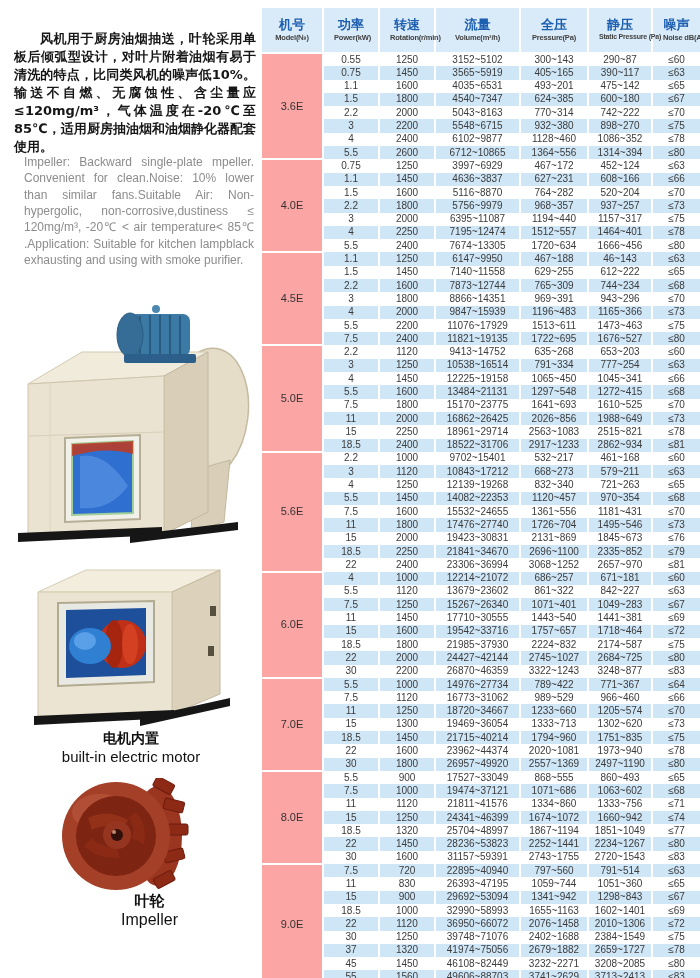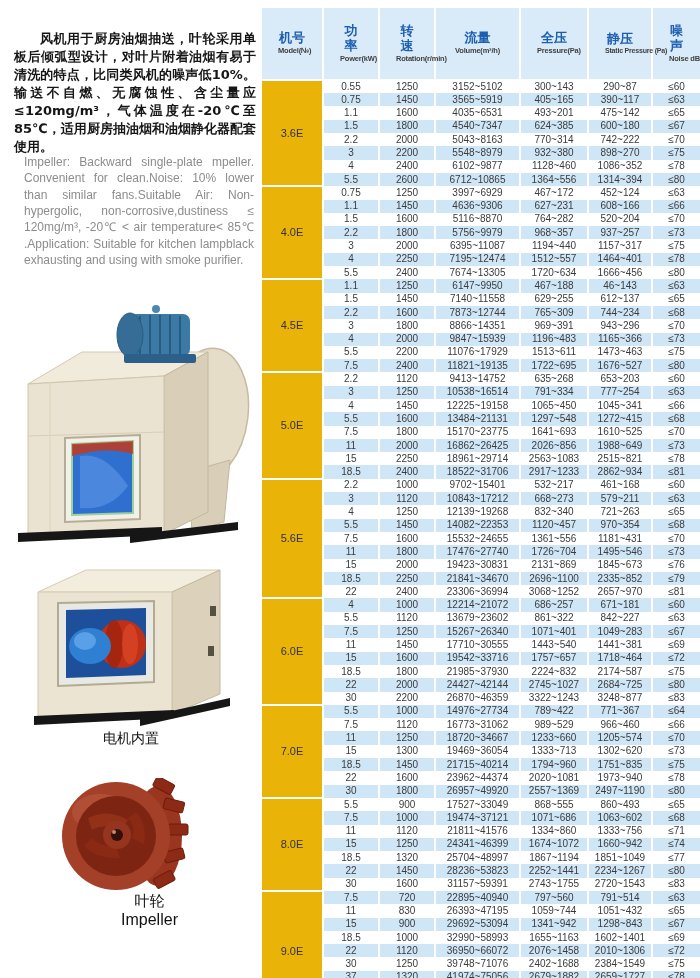--- a/index.html
+++ b/index.html
@@ -13,47 +13,47 @@
     font-size:13px; line-height:1.38; font-weight:700; color:#161616;
     text-indent:2em; text-align:justify;
     font-family:"DejaVu Sans","Liberation Sans",sans-serif;
   }
   .intro-en {
     position:absolute; left:24px; top:154px; width:230px;
     font-size:12px; line-height:1.36; color:#8c8c8c; text-align:justify;
   }
   .img-box { position:absolute; }
   .caption { position:absolute; width:262px; text-align:center; color:#111; }
-  .caption .zh { font-weight:400; font-size:14px; font-family:"DejaVu Sans","Liberation Sans",sans-serif; }
+  .caption .zh { font-weight:700; font-size:14px; font-family:"DejaVu Sans","Liberation Sans",sans-serif; }
   .caption .en { font-size:15px; }
 
   
   .spec-table {
     position:absolute; left:262px; top:8px; width:438px; height:966px;
     border-collapse:collapse; table-layout:fixed;
   }
   .spec-table col.c0{width:61px}.spec-table col.c1{width:56px}.spec-table col.c2{width:56px}
   .spec-table col.c3{width:85px}.spec-table col.c4{width:68px}.spec-table col.c5{width:64px}
   .spec-table col.c6{width:48px}
   .spec-table th {
-    background:#d9eaf8; height:34px; vertical-align:middle; padding:16px;
+    background:#d9eaf8; height:34px; vertical-align:middle; padding:10px;
     border-left:2px solid #fff; border-bottom:2px solid #fff;
   }
   .spec-table th:first-child { border-left:none; }
   .th-zh { font-size:13px; font-weight:700; color:#1c5fb0; line-height:1.15;
            font-family:"DejaVu Sans","Liberation Sans",sans-serif; }
   .th-en { font-size:7.5px; letter-spacing:-0.2px; color:#3f3f3f; white-space:nowrap; line-height:1.2; }
   .spec-table td {
     padding:0; text-align:center; vertical-align:middle;
     border-left:2px solid #fff; font-size:10px; color:#3b3b3b; line-height:1;
   }
   .spec-table tbody tr { height:13.3px; }
   .spec-table tr.alt td.data-cell { background:#cfe6f7; }
   .spec-table td.model-cell {
-    background:#eab308; border-left:none; border-right:2px solid #fff;
+    background:#fca5a5; border-left:none; border-right:2px solid #fff;
     border-bottom:2px solid #fff; font-size:11px; color:#333;
   }
   .spec-table td.model-cell.last { border-bottom:none; }
 </style>
 </head>
 <body>
 
 <div class="page">
 
   <div class="left-panel">
@@ -119,20 +119,21 @@
         <ellipse cx="68" cy="100" rx="21" ry="18" fill="#2f7fd2"></ellipse>
         <ellipse cx="63" cy="95" rx="11" ry="9" fill="#5aa0e8"></ellipse>
 
         <polygon points="12,170 152,164 152,172 12,179" fill="#161616"></polygon>
         <polygon points="118,172 208,152 208,160 118,180" fill="#161616"></polygon>
       </svg>
     </div>
 
     <div class="caption" style="top:730px;">
       <div class="zh">电机内置</div>
+      <div class="en">built-in electric motor</div>
     </div>
 
     <div class="img-box" style="left:58px; top:778px; width:144px; height:118px;">
       <svg width="144" height="118" viewBox="0 0 144 118">
 
         <ellipse cx="100" cy="58" rx="24" ry="50" fill="#9a3520"></ellipse>
 
         <g fill="#8c2a16" stroke="#6d1b0d" stroke-width="1">
           <rect x="96" y="2" width="20" height="11" rx="2" transform="rotate(28 106 7)"></rect>
           <rect x="106" y="22" width="20" height="11" rx="2" transform="rotate(14 116 27)"></rect>
@@ -242,21 +243,21 @@
           <td class="data-cell">2.2</td>
           <td class="data-cell">2000</td>
           <td class="data-cell">5043~8163</td>
           <td class="data-cell">770~314</td>
           <td class="data-cell">742~222</td>
           <td class="data-cell">≤70</td>
         </tr>
         <tr class="alt">
           <td class="data-cell">3</td>
           <td class="data-cell">2200</td>
-          <td class="data-cell">5548~8979</td>
+          <td class="data-cell">5548~6715</td>
           <td class="data-cell">932~380</td>
           <td class="data-cell">898~270</td>
           <td class="data-cell">≤75</td>
         </tr>
         <tr>
           <td class="data-cell">4</td>
           <td class="data-cell">2400</td>
           <td class="data-cell">6102~9877</td>
           <td class="data-cell">1128~460</td>
           <td class="data-cell">1086~352</td>
@@ -275,21 +276,21 @@
           <td class="data-cell">0.75</td>
           <td class="data-cell">1250</td>
           <td class="data-cell">3997~6929</td>
           <td class="data-cell">467~172</td>
           <td class="data-cell">452~124</td>
           <td class="data-cell">≤63</td>
         </tr>
         <tr class="alt">
           <td class="data-cell">1.1</td>
           <td class="data-cell">1450</td>
-          <td class="data-cell">4636~9306</td>
+          <td class="data-cell">4636~3837</td>
           <td class="data-cell">627~231</td>
           <td class="data-cell">608~166</td>
           <td class="data-cell">≤66</td>
         </tr>
         <tr>
           <td class="data-cell">1.5</td>
           <td class="data-cell">1600</td>
           <td class="data-cell">5116~8870</td>
           <td class="data-cell">764~282</td>
           <td class="data-cell">520~204</td>
@@ -334,21 +335,21 @@
           <td class="data-cell">6147~9950</td>
           <td class="data-cell">467~188</td>
           <td class="data-cell">46~143</td>
           <td class="data-cell">≤63</td>
         </tr>
         <tr>
           <td class="data-cell">1.5</td>
           <td class="data-cell">1450</td>
           <td class="data-cell">7140~11558</td>
           <td class="data-cell">629~255</td>
-          <td class="data-cell">612~137</td>
+          <td class="data-cell">612~222</td>
           <td class="data-cell">≤65</td>
         </tr>
         <tr class="alt">
           <td class="data-cell">2.2</td>
           <td class="data-cell">1600</td>
           <td class="data-cell">7873~12744</td>
           <td class="data-cell">765~309</td>
           <td class="data-cell">744~234</td>
           <td class="data-cell">≤68</td>
         </tr>
@@ -708,21 +709,21 @@
           <td class="data-cell">22895~40940</td>
           <td class="data-cell">797~560</td>
           <td class="data-cell">791~514</td>
           <td class="data-cell">≤63</td>
         </tr>
         <tr>
           <td class="data-cell">11</td>
           <td class="data-cell">830</td>
           <td class="data-cell">26393~47195</td>
           <td class="data-cell">1059~744</td>
-          <td class="data-cell">1051~432</td>
+          <td class="data-cell">1051~360</td>
           <td class="data-cell">≤65</td>
         </tr>
         <tr class="alt">
           <td class="data-cell">15</td>
           <td class="data-cell">900</td>
           <td class="data-cell">29692~53094</td>
           <td class="data-cell">1341~942</td>
           <td class="data-cell">1298~843</td>
           <td class="data-cell">≤67</td>
         </tr>

